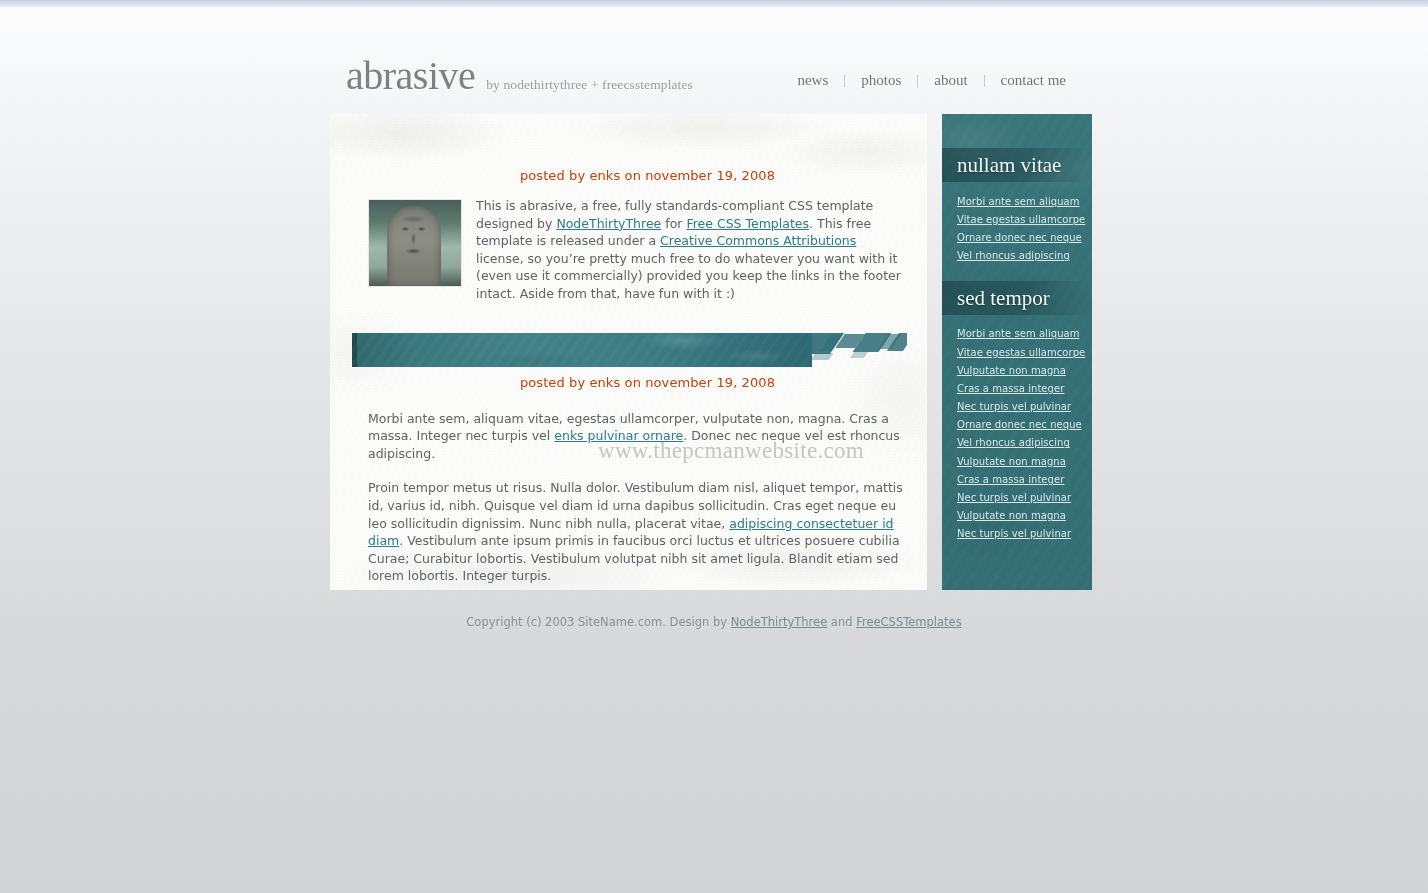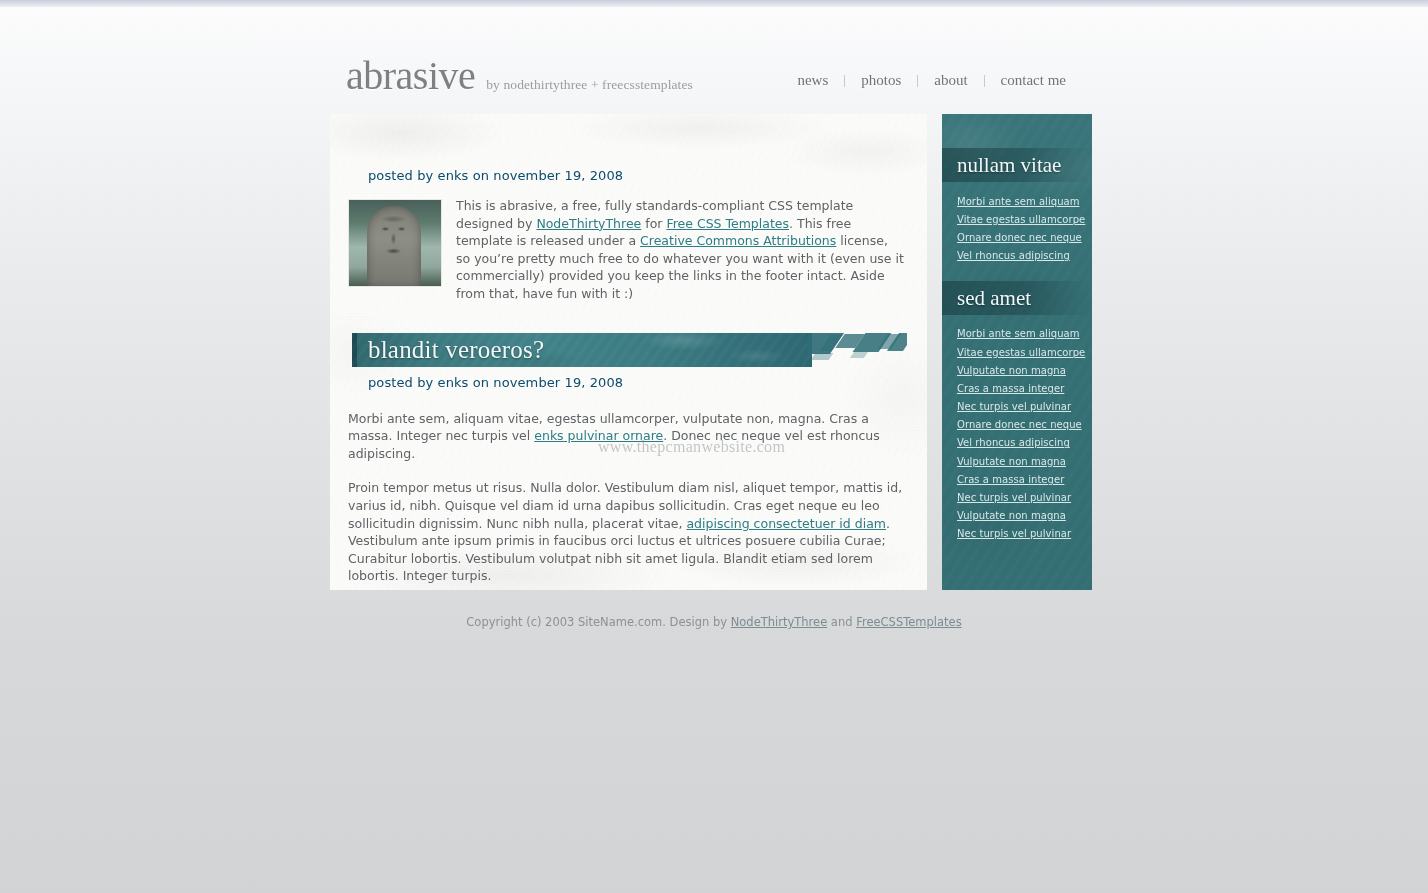--- a/index.html
+++ b/index.html
@@ -190,26 +190,27 @@
     color: #f4f7f7;
     letter-spacing: .2px;
     z-index: 5;
     text-shadow: 0 1px 2px rgba(0,0,0,.35);
     white-space: nowrap;
   }
   .post-meta {
     margin-left: 38px;
     margin-top: 8px;
     font-size: 13px;
-    color: #0c4a6e;
+    color: #c2410c;
     letter-spacing: .1px;
+    text-align: center;
   }
 
   .post-body {
-    margin-left: 18px;
+    margin-left: 38px;
     margin-right: 22px;
     margin-top: 14px;
     font-size: 12.5px;
     line-height: 17.6px;
     color: #5f6365;
   }
   .post-body p { margin: 0 0 14px 0; }
   .post-body a, .sidebar a, #footer a {
     color: #2d7d85;
     text-decoration: underline;
@@ -245,21 +246,21 @@
       radial-gradient(ellipse 4px 9px at 49% 40%, rgba(50,50,46,.55), rgba(0,0,0,0) 70%),
       radial-gradient(ellipse 11px 4px at 49% 55%, rgba(40,40,38,.70), rgba(0,0,0,0) 72%),
       radial-gradient(ellipse 18px 5px at 49% 16%, rgba(40,40,38,.35), rgba(0,0,0,0) 72%);
   }
 
   
   #watermark {
     position: absolute;
     left: 268px; top: 324px;
     font-family: "Liberation Serif", "DejaVu Serif", serif;
-    font-size: 16px;
+    font-size: 23px;
     color: rgba(120,124,126,.42);
     letter-spacing: .3px;
     z-index: 6;
     pointer-events: none;
     white-space: nowrap;
   }
 
   
   #sidebar {
     position: absolute;
@@ -367,21 +368,20 @@
           <div class="brush">
             <i></i>
               <i></i>
               <i></i>
               <i></i>
               <i></i>
               <i></i>
               <i></i>
               <i></i>
           </div>
-          <div class="post-title">blandit veroeros?</div>
         </div>
         <div class="post-meta">posted by enks on november 19, 2008</div>
         <div class="post-body" style="margin-top:20px;">
           <p>
             <span>Morbi ante sem, aliquam vitae, egestas ullamcorper, vulputate non, magna. Cras a massa. Integer nec turpis vel </span><a href="#">enks pulvinar ornare</a><span>. Donec nec neque vel est rhoncus adipiscing.</span>
           </p>
           <p style="margin-top:17px;">
             <span>Proin tempor metus ut risus. Nulla dolor. Vestibulum diam nisl, aliquet tempor, mattis id, varius id, nibh. Quisque vel diam id urna dapibus sollicitudin. Cras eget neque eu leo sollicitudin dignissim. Nunc nibh nulla, placerat vitae, </span><a href="#">adipiscing consectetuer id diam</a><span>. Vestibulum ante ipsum primis in faucibus orci luctus et ultrices posuere cubilia Curae; Curabitur lobortis. Vestibulum volutpat nibh sit amet ligula. Blandit etiam sed lorem lobortis. Integer turpis.</span>
           </p>
         </div>
@@ -408,21 +408,21 @@
             <a href="#">Ornare donec nec neque</a>
           </li>
         <li>
             <a href="#">Vel rhoncus adipiscing</a>
           </li>
       </ul>
     </div>
 
     <div class="side-block" style="margin-top:8px;">
       <div class="side-head">
-        <div class="t">sed amet</div>
+        <div class="t">sed tempor</div>
       </div>
       <ul class="side-list">
         <li>
             <a href="#">Morbi ante sem aliquam</a>
           </li>
         <li>
             <a href="#">Vitae egestas ullamcorpe</a>
           </li>
         <li>
             <a href="#">Vulputate non magna</a>

